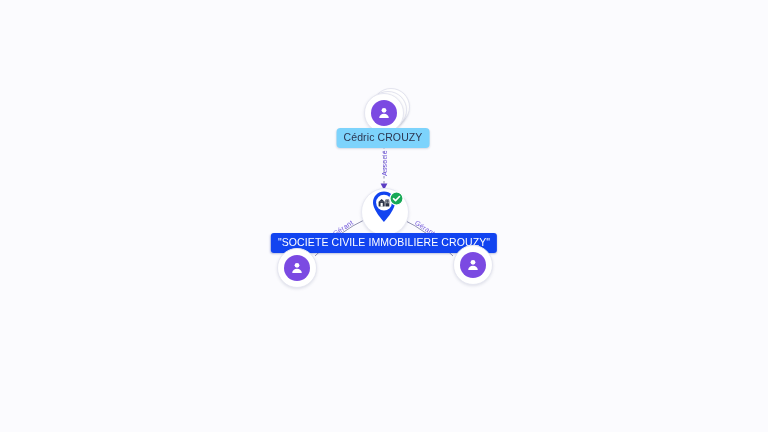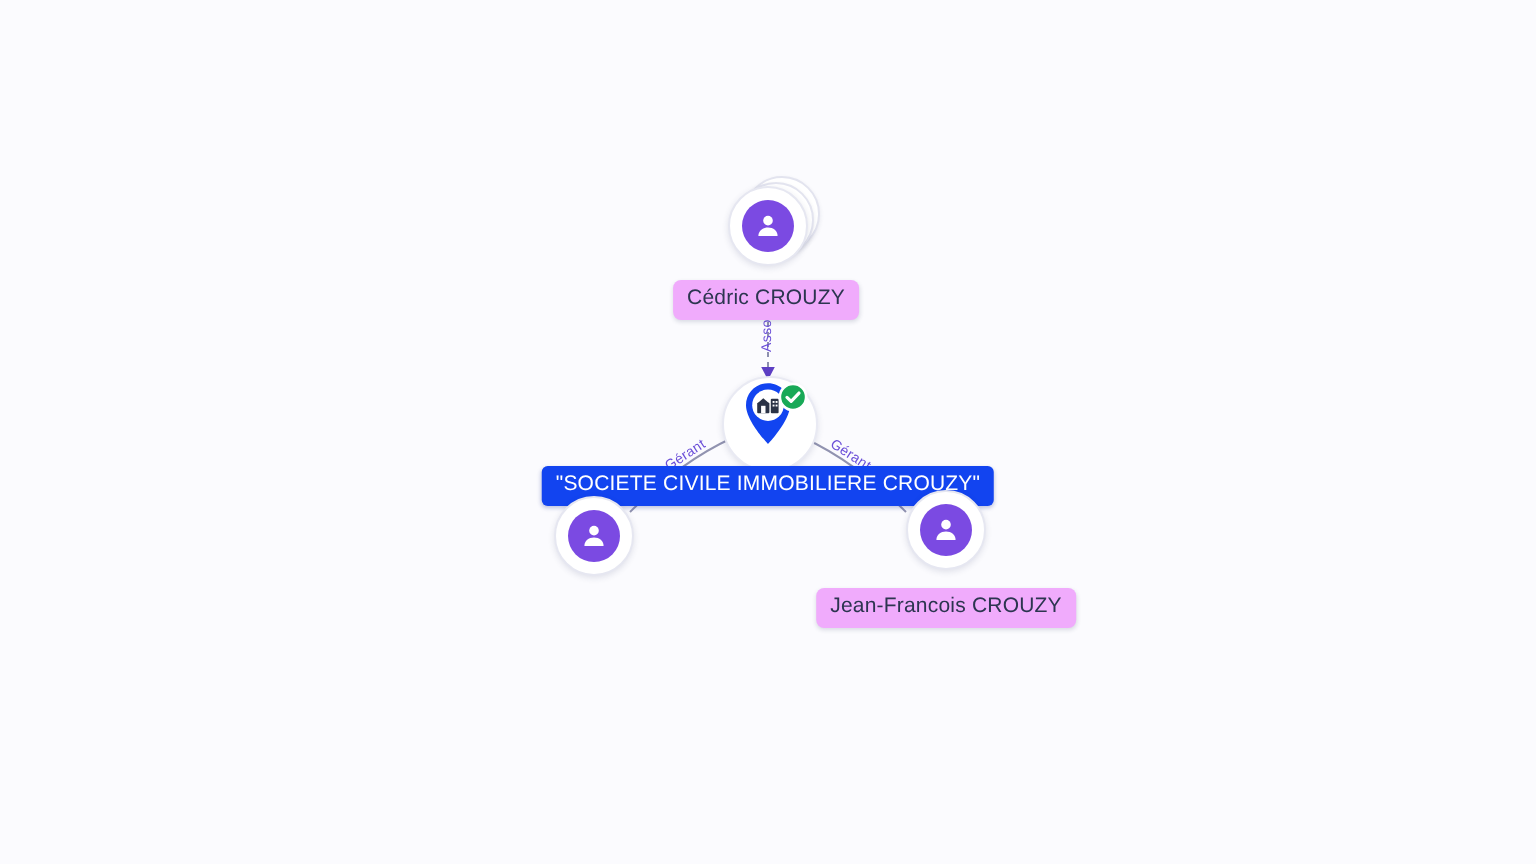--- a/index.html
+++ b/index.html
@@ -76,29 +76,28 @@
     display: flex;
     align-items: center;
     justify-content: center;
   }
   .avatar-circle svg { display: block; }
 
   .node-label {
     position: absolute;
     transform: translateX(-50%);
     white-space: nowrap;
-    background: #f0abfc;
+    background: #7dd3fc;
     color: #2c3550;
     font-size: 10.5px;
     line-height: 1;
     padding: 4px 7px 5px 7px;
     border-radius: 4px;
     box-shadow: 0 1px 2px rgba(40,48,90,0.16);
     letter-spacing: 0.1px;
-    margin-top: 12px;
   }
 
   
   .company-node {
     position: absolute;
     width: 0;
     height: 0;
   }
   .pin-halo {
     position: absolute;
@@ -244,15 +243,14 @@
       <div class="avatar-ring">
         <div class="avatar-circle">
           <svg width="16" height="16" viewBox="0 0 24 24" fill="#ffffff">
             <circle cx="12" cy="8" r="3.6"></circle>
             <path d="M4.8 19.5c0-3.9 3.2-6.3 7.2-6.3s7.2 2.4 7.2 6.3z"></path>
           </svg>
         </div>
       </div>
     </div>
   </div>
-  <div class="node-label" style="left:473px; top:282px;">Jean-Francois CROUZY</div>
 
 </div>
 
 </body></html>

